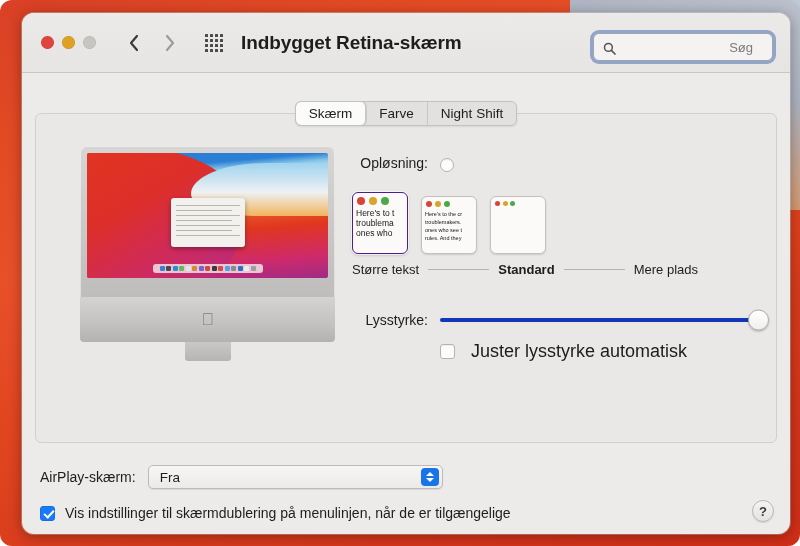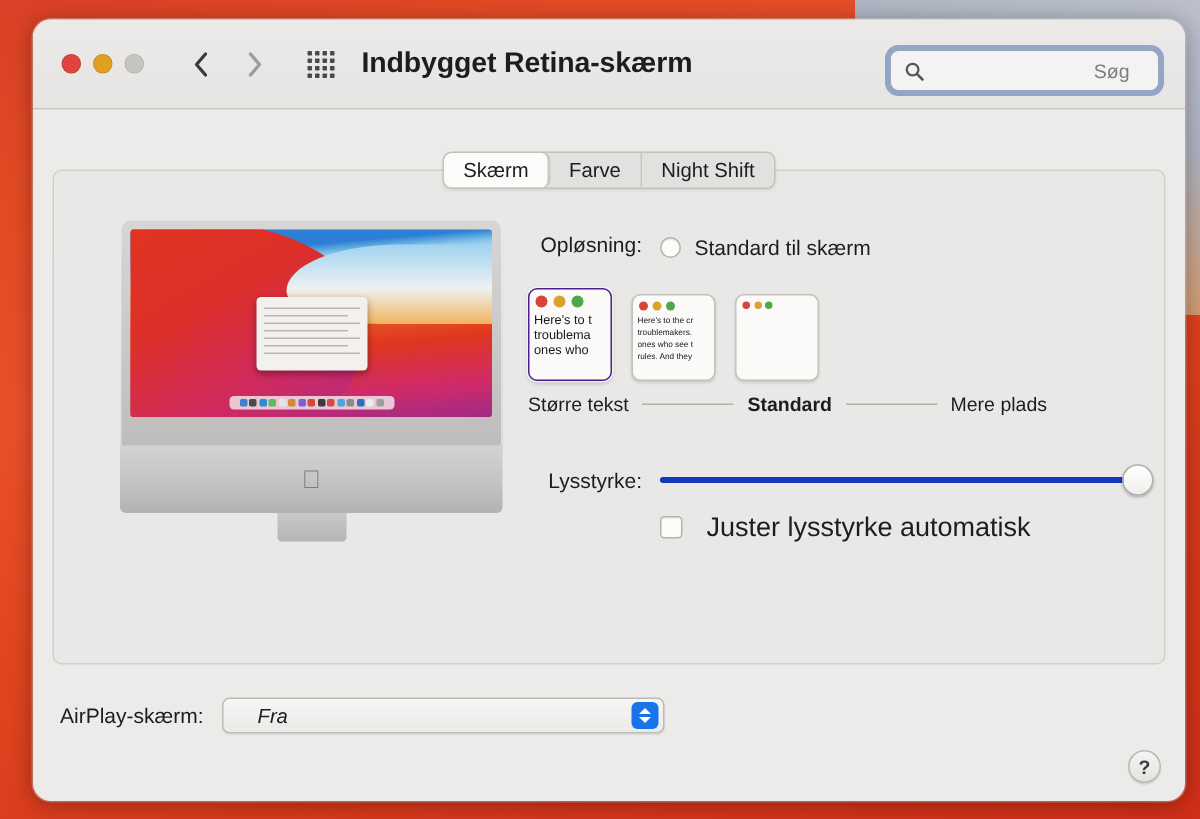--- a/index.html
+++ b/index.html
@@ -9,20 +9,21 @@
     overflow: hidden;
     font-family: "Liberation Sans", sans-serif;
   }
 
   
   #backdrop {
     position: relative;
     width: 800px; height: 546px;
     background:
       linear-gradient(160deg, #d94026 0%, #e24a24 16%, #e8502a 34%, #e0441f 54%, #d63a1c 72%, #cf2e18 100%);
+    border-radius: 12px;
   }
   #backdrop::before {
     
     content: "";
     position: absolute; top: 0; right: 0;
     width: 230px; height: 210px;
     background: linear-gradient(200deg, #b9c6d4 0%, #aab9c9 35%, #d2a07a 70%, #e06a33 100%);
     opacity: .95;
   }
 
@@ -332,21 +333,21 @@
   .popup {
     position: relative;
     margin-left: 12px;
     width: 295px; height: 24px;
     background: linear-gradient(180deg,#f7f6f4,#eceae8);
     border: 1px solid #bdbbb8;
     border-radius: 5px;
     box-shadow: 0 1px 1px rgba(0,0,0,.08);
     display: flex; align-items: center;
   }
-  .popup-value { margin-left: 23px; font-size: 13.5px; color: #1d1d1d; font-style: italic; }
+  .popup-value { margin-left: 11px; font-size: 13.5px; color: #1d1d1d; }
   .popup-arrows {
     position: absolute; right: 3px; top: 2px;
     width: 18px; height: 18px;
     background: #1874e8;
     border-radius: 4px;
     display: flex; flex-direction: column;
     align-items: center; justify-content: center;
     gap: 2px;
   }
   .popup-arrows i {
@@ -476,21 +477,20 @@
         <div class="imac-neck"></div>
       </div>
 
       <div class="rightcol">
 
         <div class="row">
           <div class="row-label">Opløsning:</div>
           <div class="radios">
             <div class="radio-line">
               <span class="radio"></span>
-              <span class="radio-label">Standard til skærm</span>
             </div>
           </div>
         </div>
 
         <div class="res-area">
           <div class="thumbs">
 
 
 
             <div class="thumb-slot">
@@ -576,17 +576,21 @@
       <span class="airplay-label">AirPlay-skærm:</span>
       <div class="popup">
         <span class="popup-value">Fra</span>
         <span class="popup-arrows">
           <i class="up"></i>
             <i class="dn"></i>
         </span>
       </div>
     </div>
 
+    <div class="mirror-row">
+      <span class="checkbox on"></span>
+      <span class="mirror-label">Vis indstillinger til skærmdublering på menulinjen, når de er tilgængelige</span>
+    </div>
 
     <div class="help-btn">?</div>
 
   </div>
 </div>
 
 </body></html>

